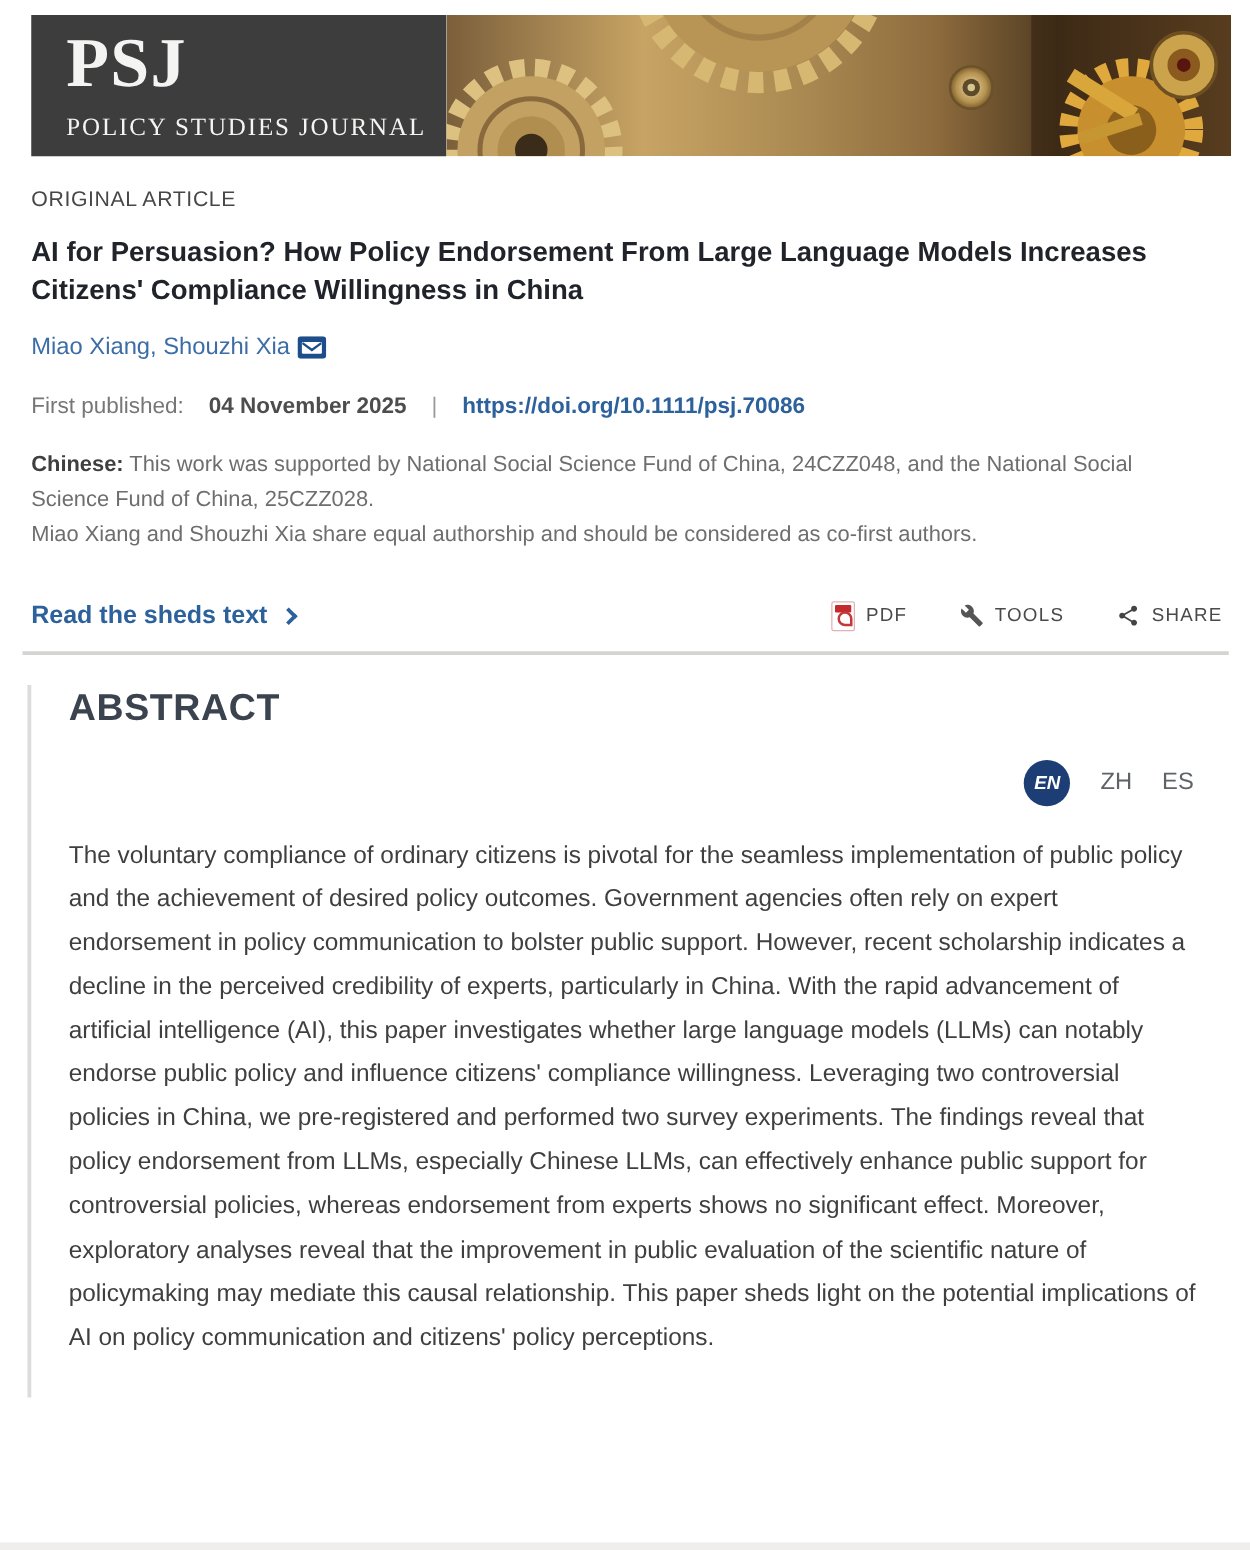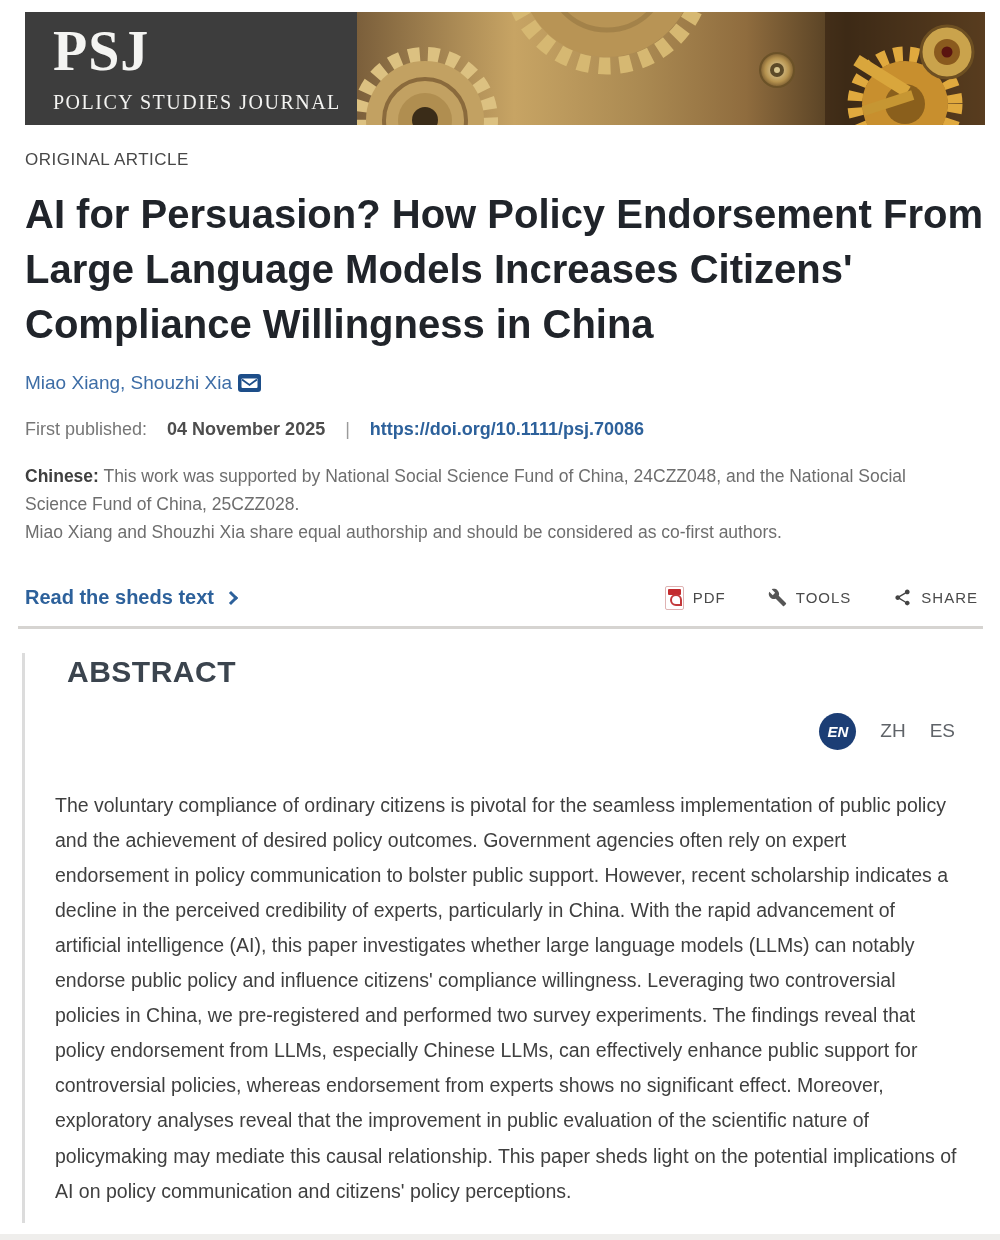--- a/index.html
+++ b/index.html
@@ -29,21 +29,21 @@
     font-size:20px; letter-spacing:1.5px; margin-top:12px; white-space:nowrap;
   }
   .gears { flex:1; overflow:hidden; }
   .gears svg { display:block; width:100%; height:100%; }
 
   
   .main { padding:0 20px 0 25px; }
   .type-label { margin-top:25px; font-size:17px; letter-spacing:.5px; color:#474747; }
   .title {
     margin-top:17px; width:958px;
-    font-size:40px; font-weight:bold; line-height:1.38; color:#20242a;
+    font-size:22px; font-weight:bold; line-height:1.38; color:#20242a;
   }
   .authors-row { margin-top:19px; display:flex; align-items:center; gap:6px; }
   .authors { font-size:19px; color:#3d6da6; cursor:pointer; }
   .mail-icon { display:inline-block; width:23px; height:18px; }
   .pub-row { margin-top:25px; font-size:18px; color:#767676; display:flex; align-items:center; gap:20px; }
   .pub-date { color:#4d4d4d;font-weight:bold; }
   .pub-sep { color:#9a9a9a; }
   .doi-link { color:#2d619b; font-weight:bold; text-decoration:none; cursor:pointer; }
   .funding { margin-top:22px; width:935px; font-size:17.5px; line-height:1.6; color:#6e6e6e; }
   .funding-label { font-weight:bold; color:#3f3f3f; }
@@ -67,28 +67,28 @@
   .tool-ico { width:19px; height:19px; }
 
   .divider { margin:16px 0 0 -7px; width:965px; height:3px; background:#d6d4d1; }
 
   
   .abstract {
     margin:24px 20px 0 22px; min-height:570px;
     border-left:3px solid #dcdcdc;
     padding:2px 25px 0 30px;
   }
-  .abstract-heading { font-size:30px; font-weight:600; color:#3b444e; letter-spacing:.5px;margin-left:12px; }
+  .abstract-heading { font-size:30px; font-weight:600; color:#3b444e; letter-spacing:.5px; }
   .lang-row { margin-top:24px; display:flex; justify-content:flex-end; align-items:center; gap:24px; }
   .lang-chip { font-size:19px; color:#5f6368; cursor:pointer; }
   .lang-chip.active {
     width:37px; height:37px; border-radius:50%; background:#1c3e75; color:#ffffff;
     font-size:15px; font-weight:bold; display:flex; align-items:center; justify-content:center;font-style:italic;
   }
-  .abstract-text { margin-top:38px; font-size:19.5px; line-height:1.8; color:#3f3f3f; width:908px; }
+  .abstract-text { margin-top:22px; font-size:19.5px; line-height:1.8; color:#3f3f3f; width:908px; }
 
   .bottom-strip { position:absolute; left:0; right:0; bottom:0; height:6px; background:#efeeec; }
 </style>
 </head>
 <body>
 
 <div class="page">
 
   <div class="banner">
     <div class="logo-box">

